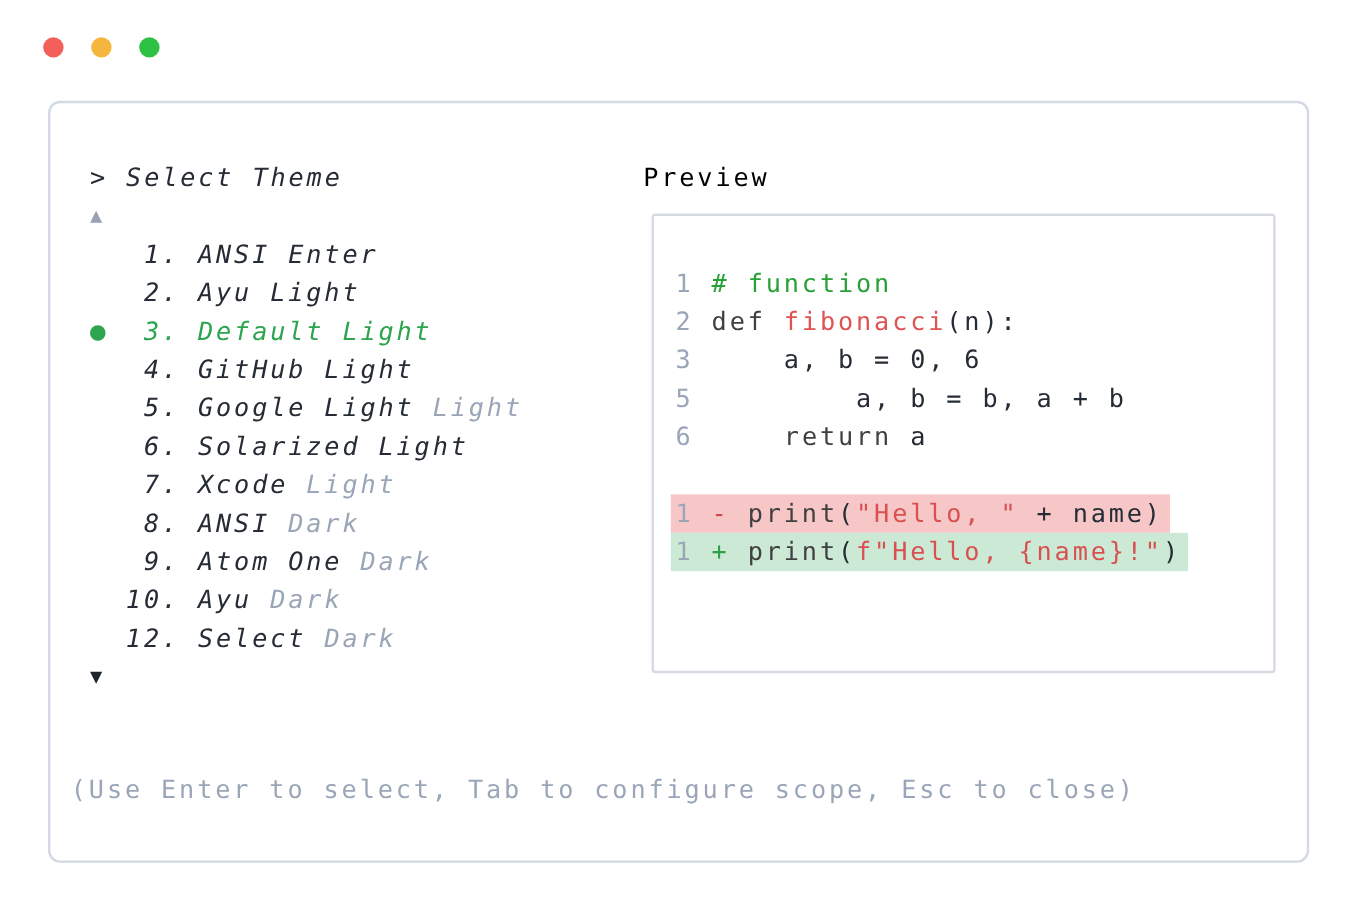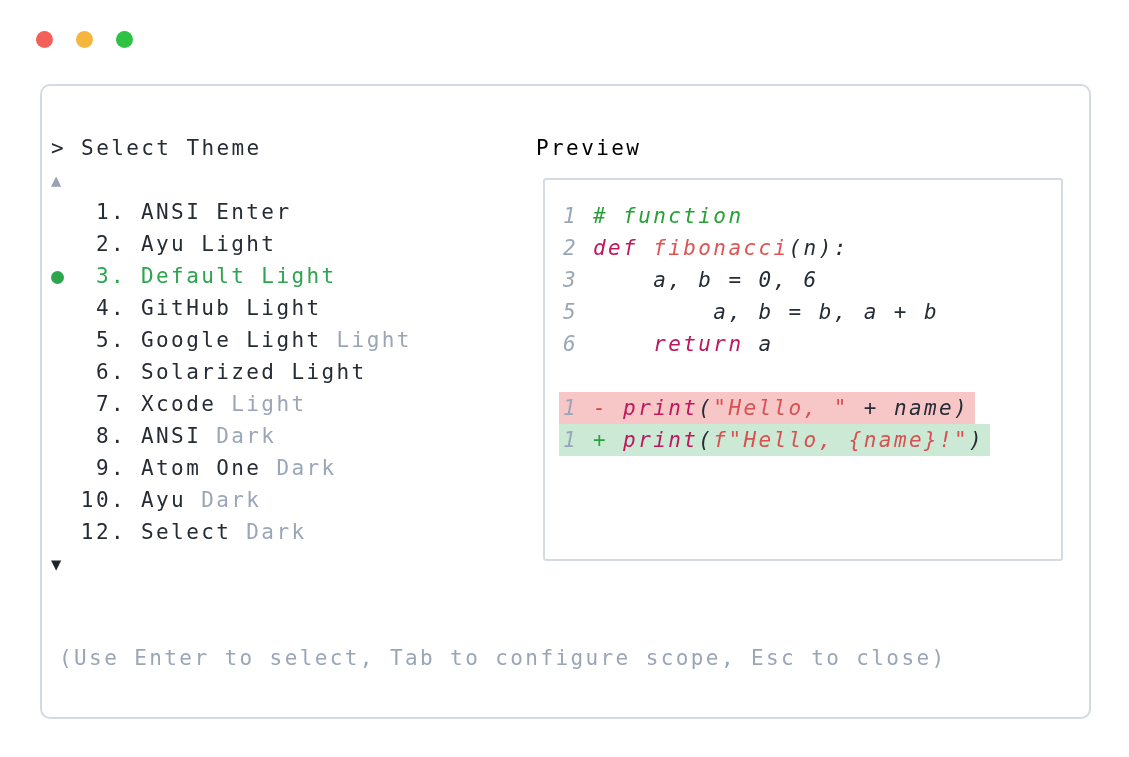--- a/index.html
+++ b/index.html
@@ -28,21 +28,21 @@
   
   .panel {
     position: absolute;
     left: 40px; top: 84px;
     width: 1047px; height: 631px;
     border: 2px solid #d4dae3;
     border-radius: 10px;
     background: #ffffff;
   }
 
-  .left-col { position: absolute; left: 9px; top: 46px; }
+  .left-col { position: absolute; left: 33px; top: 46px; font-style: italic; }
   .line32 { height: 32px; line-height: 32px; white-space: pre; }
 
   .prompt { color: #262c35; }
   .scroll-up   { color: #98a2b3; font-size: 17px; }
   .scroll-down { color: #20252c; font-size: 17px; }
 
   .trow { height: 32px; line-height: 32px; white-space: pre; cursor: default; }
   .bullet-cell { display: inline-block; width: 15px; }
   .dot {
     display: inline-block;
@@ -71,39 +71,39 @@
     color: #000000;
   }
   .preview-box {
     position: absolute;
     left: 501px; top: 92px;
     width: 516px; height: 379px;
     border: 2px solid #d6dbe3;
     border-radius: 3px;
     background: #ffffff;
   }
-  .code-block { padding: 20px 0 0 18px; font-style: italic; }
+  .code-block { padding: 40px 0 0 18px; }
   .code-line { height: 32px; line-height: 32px; white-space: pre; }
   .code-line.blank { }
   .ln { display: inline-block; width: 30px; color: #9aa6b8; }
   .diff-removed {
     background: #f7c7c7;
     width: fit-content;
     padding: 0 6px 0 4px;
     margin-left: -4px;
   }
   .diff-added {
     background: #cbe9d5;
     width: fit-content;
     padding: 0 6px 0 4px;
     margin-left: -4px;
   }
 
   .tok-plain    { color: #262c35; }
-  .tok-keyword  { color: #be185d; margin-top: 28px; }
+  .tok-keyword  { color: #404040; margin-top: 28px; }
   .tok-function { color: #df5353; }
   .tok-string   { color: #d95050; }
   .tok-comment  { color: #28a138; }
   .tok-minus    { color: #cf4444; }
   .tok-plus     { color: #2f9e44; }
 </style>
 </head>
 <body>
 
 <div class="stage">

